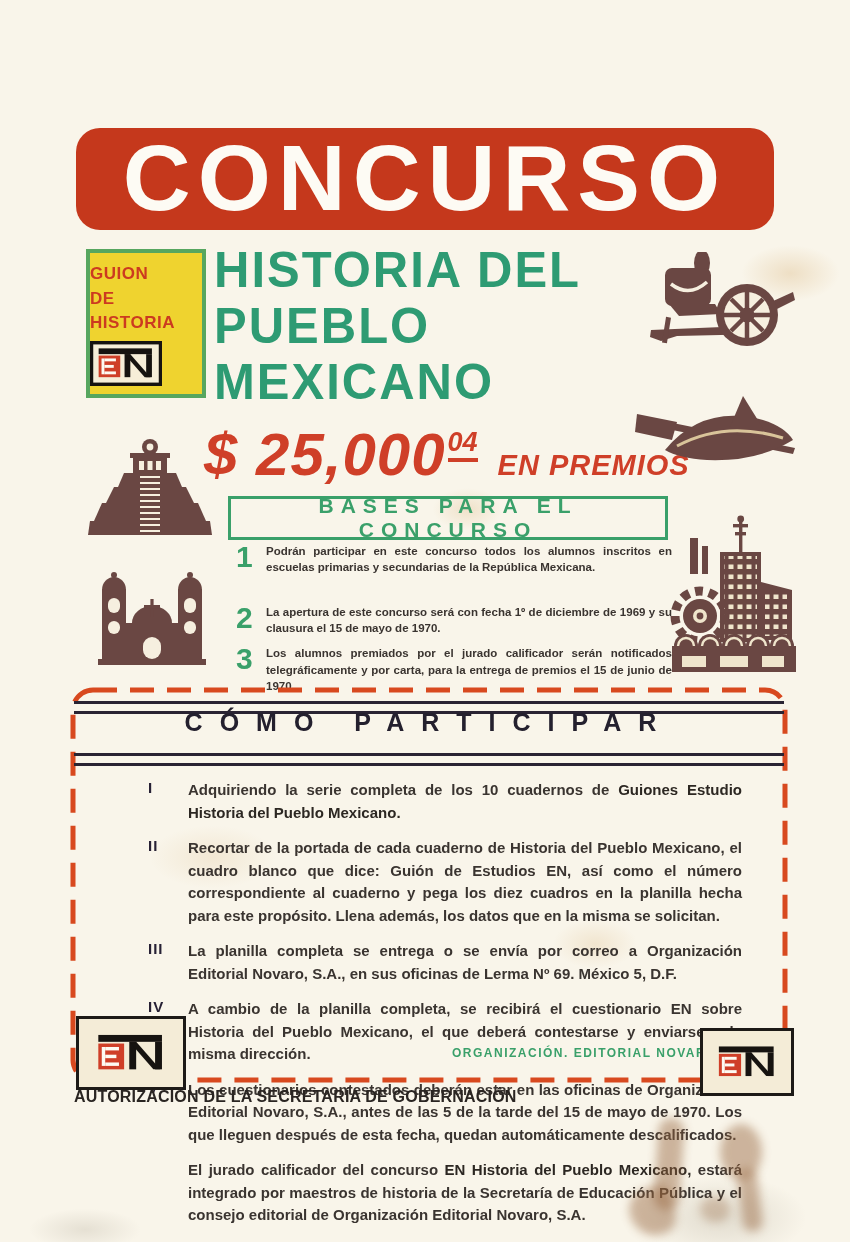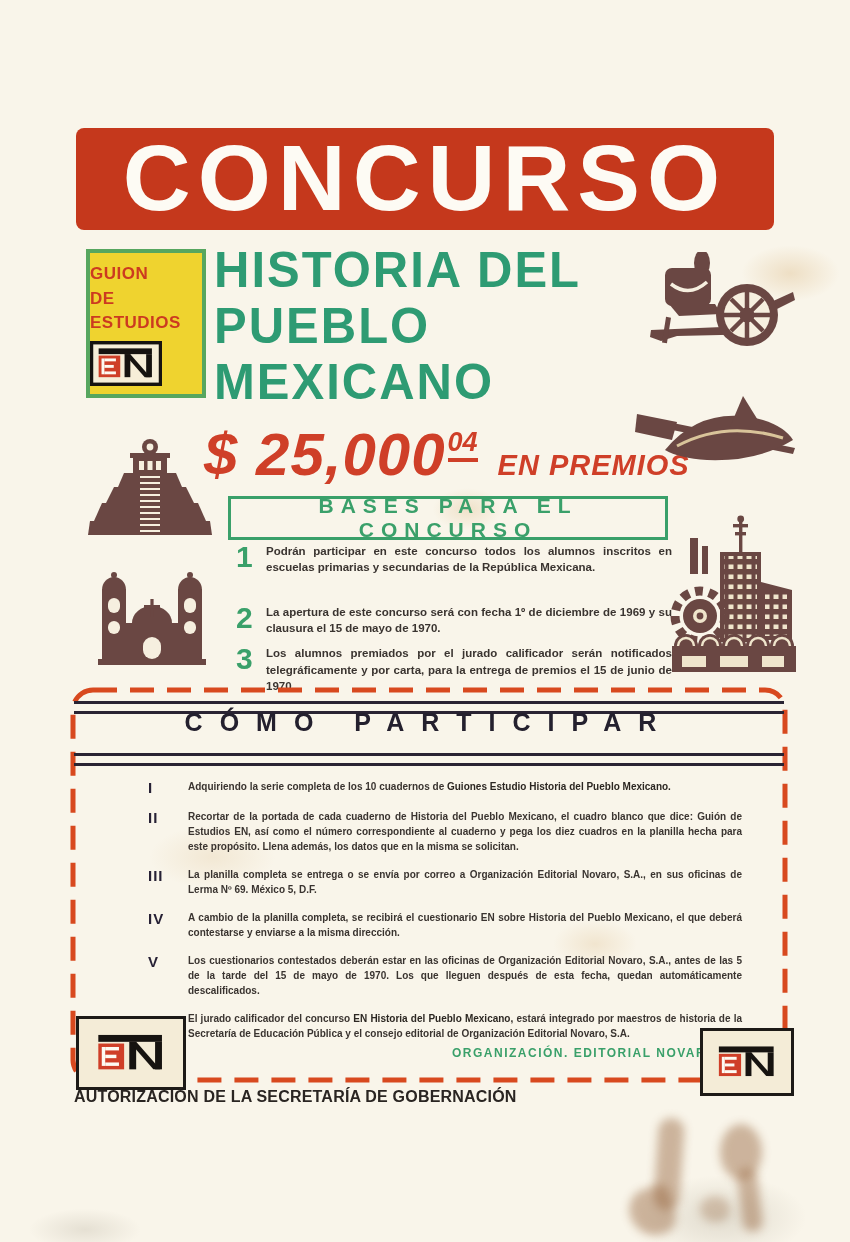--- a/index.html
+++ b/index.html
@@ -10,21 +10,21 @@
       radial-gradient(ellipse 70px 40px at 93% 22%, rgba(204,156,84,.25), transparent 70%),
       radial-gradient(ellipse 50px 30px at 55% 41%, rgba(204,156,84,.22), transparent 70%),
       radial-gradient(ellipse 90px 45px at 25% 69%, rgba(204,156,84,.15), transparent 70%),
       radial-gradient(ellipse 60px 35px at 70% 76%, rgba(204,156,84,.18), transparent 70%),
       radial-gradient(ellipse 120px 60px at 85% 98%, rgba(150,140,120,.25), transparent 70%),
       radial-gradient(ellipse 80px 30px at 10% 99%, rgba(150,140,120,.2), transparent 70%),
       #f9f5ea;
   }
   .abs{position:absolute;}
   
-  .banner{left:76px;top:128px;width:698px;height:102px;background:#c5381c;border-radius:8px;
+  .banner{left:76px;top:128px;width:698px;height:102px;background:#c5381c;border-radius:24px;
     display:flex;align-items:center;justify-content:center;}
   .banner span{color:#fdfbf4;font-size:94px;font-weight:800;letter-spacing:7px;line-height:1;transform:scaleY(.98);}
   
   .badge{left:86px;top:249px;width:112px;height:132px;background:#efd32f;border:4px solid #57a65f;
     display:flex;flex-direction:column;align-items:flex-start;justify-content:flex-start;padding-top:9px;}
   .badge .bl{color:#cc3a20;font-weight:800;font-size:17px;line-height:1.45;letter-spacing:.5px;}
   .badge svg{margin-top:5px;}
   
   .title{left:214px;top:243px;width:440px;color:#2e9b73;font-weight:900;}
   .title div{font-size:49px;line-height:1.14;letter-spacing:2px;transform:scaleY(1.02);}
@@ -44,21 +44,21 @@
   .b-txt{flex:1;font-size:11.5px;font-weight:700;color:#3a3430;text-align:justify;line-height:1.42;}
   
   .ill{color:#6a4743;}
   
   .p-header{left:74px;top:708px;width:710px;text-align:center;font-size:25px;font-weight:700;
     color:#24202e;letter-spacing:17px;}
   .rule{left:74px;width:710px;height:7px;border-top:3px solid #2a2433;border-bottom:3px solid #2a2433;}
   .p-list{left:148px;top:779px;width:594px;}
   .p-item{display:flex;margin-bottom:13px;}
   .r-num{width:40px;flex:none;font-size:15px;font-weight:800;color:#272135;letter-spacing:1px;}
-  .p-txt{flex:1;font-size:10px;font-weight:700;color:#3a3430;text-align:justify;line-height:1.5;}
+  .p-txt{flex:1;font-size:15px;font-weight:700;color:#3a3430;text-align:justify;line-height:1.5;}
   .p-txt b{font-weight:900;color:#2c2722;}
   .jury{padding-left:40px;margin-top:3px;}
   .org{left:452px;top:1046px;font-size:12px;font-weight:800;color:#3aa06a;letter-spacing:1.5px;white-space:nowrap;}
   
   .en-box{background:#f4ecd7;border:3px solid #1d1a17;display:flex;align-items:center;justify-content:center;}
   .en-left{left:76px;top:1016px;width:104px;height:68px;}
   .en-right{left:700px;top:1028px;width:88px;height:62px;}
   
   .footer{left:74px;top:1086px;font-size:16px;font-weight:800;color:#2a2522;line-height:1.35;letter-spacing:.2px;}
   .footer .l2{padding-left:14px;}
@@ -95,21 +95,21 @@
     </defs>
   </svg>
 
   <div class="abs banner">
     <span>CONCURSO</span>
   </div>
 
   <div class="abs badge">
     <div class="bl">GUION</div>
     <div class="bl">DE</div>
-    <div class="bl">ESTUDIOS</div>
+    <div class="bl">HISTORIA</div>
     <svg width="72" height="45" viewBox="0 0 100 62">
       <rect x="2" y="2" width="96" height="58" fill="#f6eed8" stroke="#161310" stroke-width="5"></rect>
       <use href="#en-mark" x="0" y="0" width="100" height="62"></use>
     </svg>
   </div>
 
   <div class="abs title">
     <div>HISTORIA DEL</div>
     <div>PUEBLO</div>
     <div>MEXICANO</div>

